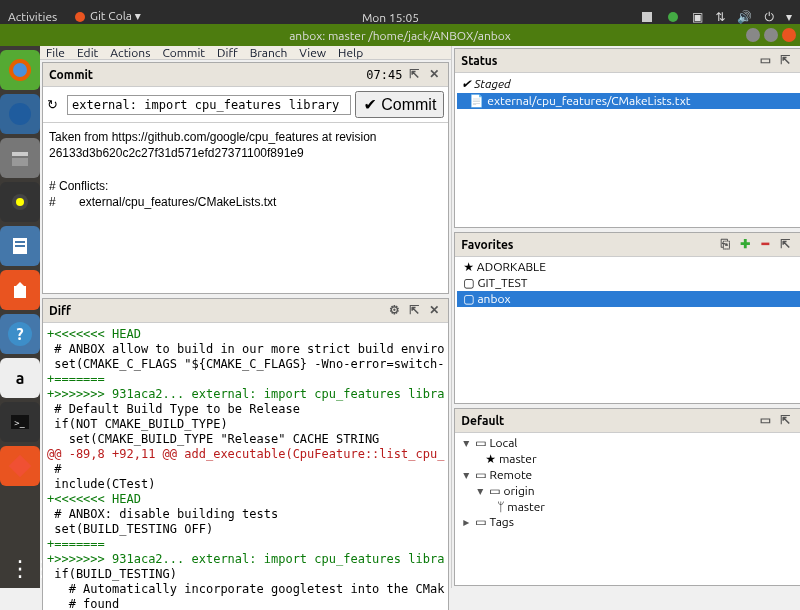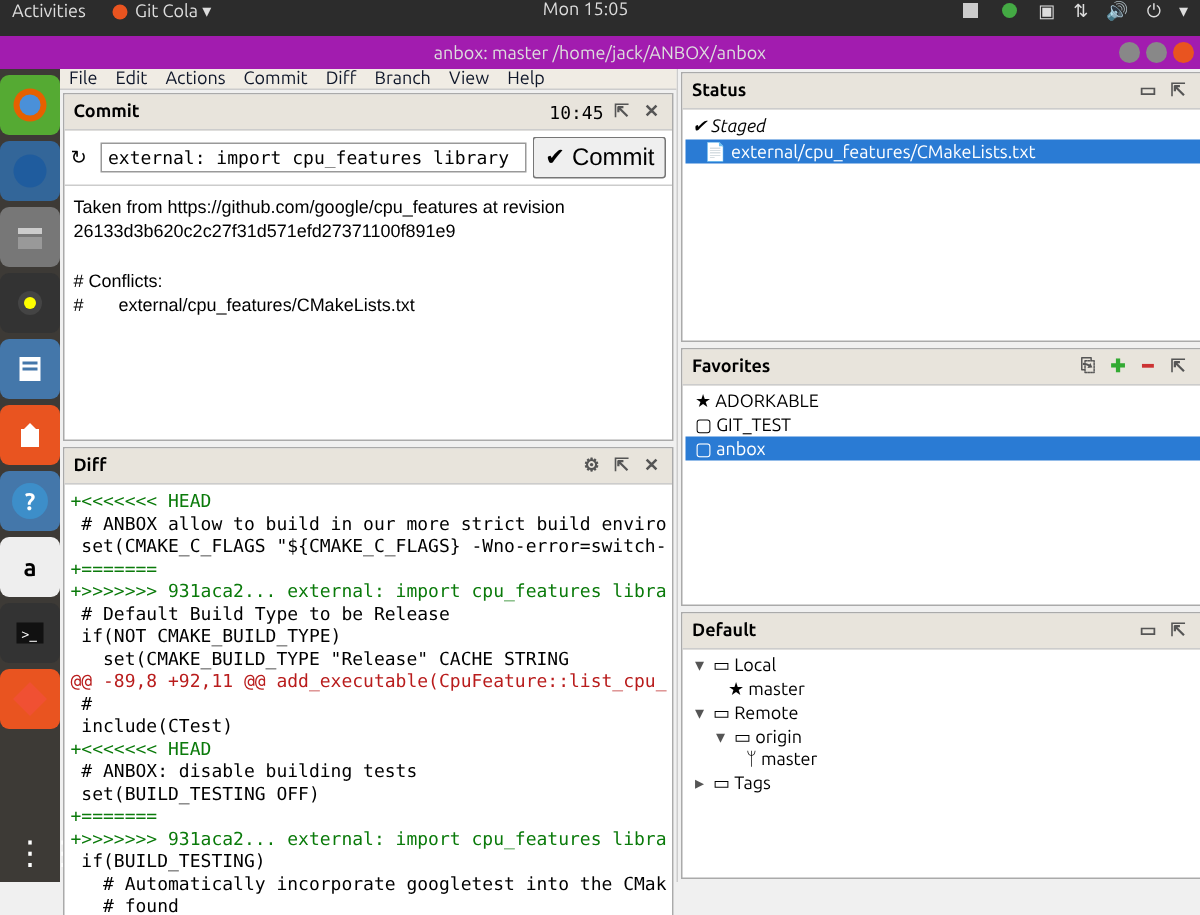--- a/index.html
+++ b/index.html
@@ -1,21 +1,21 @@
 <!DOCTYPE html>
 <html><head>
 <meta charset="utf-8">
 <style>
 * { box-sizing: border-box; margin: 0; padding: 0; }
 body { font-family: Ubuntu, sans-serif; font-size: 13px; background: #f0f0f0; width: 800px; height: 610px; overflow: hidden; }
-.topbar { background: #2c2c2c; color: #ddd; height: 24px; display: flex; align-items: flex-start; padding: 0 8px; font-size: 12px; }
+.topbar { background: #2c2c2c; color: #ddd; height: 24px; display: flex; align-items: flex-end; padding: 0 8px; font-size: 12px; }
 .topbar-left { display: flex; gap: 16px; align-items: center; }
 .topbar-center { flex: 1; text-align: center; }
 .topbar-right { display: flex; gap: 12px; align-items: center; }
-.titlebar { background: #a21caf; color: #ddd; height: 22px; display: flex; align-items: center; justify-content: center; font-size: 12px; position: relative; }
+.titlebar { background: #4d7c0f; color: #ddd; height: 22px; display: flex; align-items: center; justify-content: center; font-size: 12px; position: relative; }
 .winctrl { position: absolute; right: 4px; display: flex; gap: 4px; }
 .winbtn { width: 14px; height: 14px; border-radius: 7px; }
 .menubar { background: #f0ece4; height: 22px; display: flex; align-items: center; padding: 0 6px; gap: 12px; border-bottom: 1px solid #ccc; }
 .menubar span { font-size: 12px; color: #0f172a; cursor: pointer; }
 .main { display: flex; height: calc(610px - 24px - 22px - 22px); }
 .launcher { width: 48px; background: #3d3a36; display: flex; flex-direction: column; align-items: center; padding-top: 4px; gap: 4px; }
 .licon { width: 40px; height: 40px; border-radius: 6px; display: flex; align-items: center; justify-content: center; font-size: 18px; }
 .content { flex: 1; display: flex; }
 .leftcol { flex: 1; display: flex; flex-direction: column; border-right: 1px solid #ccc; }
 .rightcol { width: 370px; display: flex; flex-direction: column; }
@@ -151,21 +151,21 @@
     <span>Diff</span>
     <span>Branch</span>
     <span>View</span>
     <span>Help</span>
   </div>
 
   <div class="panel" style="flex:0 0 232px">
     <div class="panel-head">
       <span>Commit</span>
       <span class="spacer"></span>
-      <span style="font-weight:normal;font-family:monospace">10:45</span>
+      <span style="font-weight:normal;font-family:monospace">07:45</span>
       <span class="hicon">⇱</span>
       <span class="hicon">✕</span>
     </div>
     <div class="commit-row">
       <span class="commit-amend">↻</span>
       <input class="commit-input" value="external: import cpu_features library" style="">
       <button class="commit-btn">✔ <span>Commit</span></button>
     </div>
     <div class="commit-body">Taken from https://github.com/google/cpu_features at revision
 26133d3b620c2c27f31d571efd27371100f891e9

